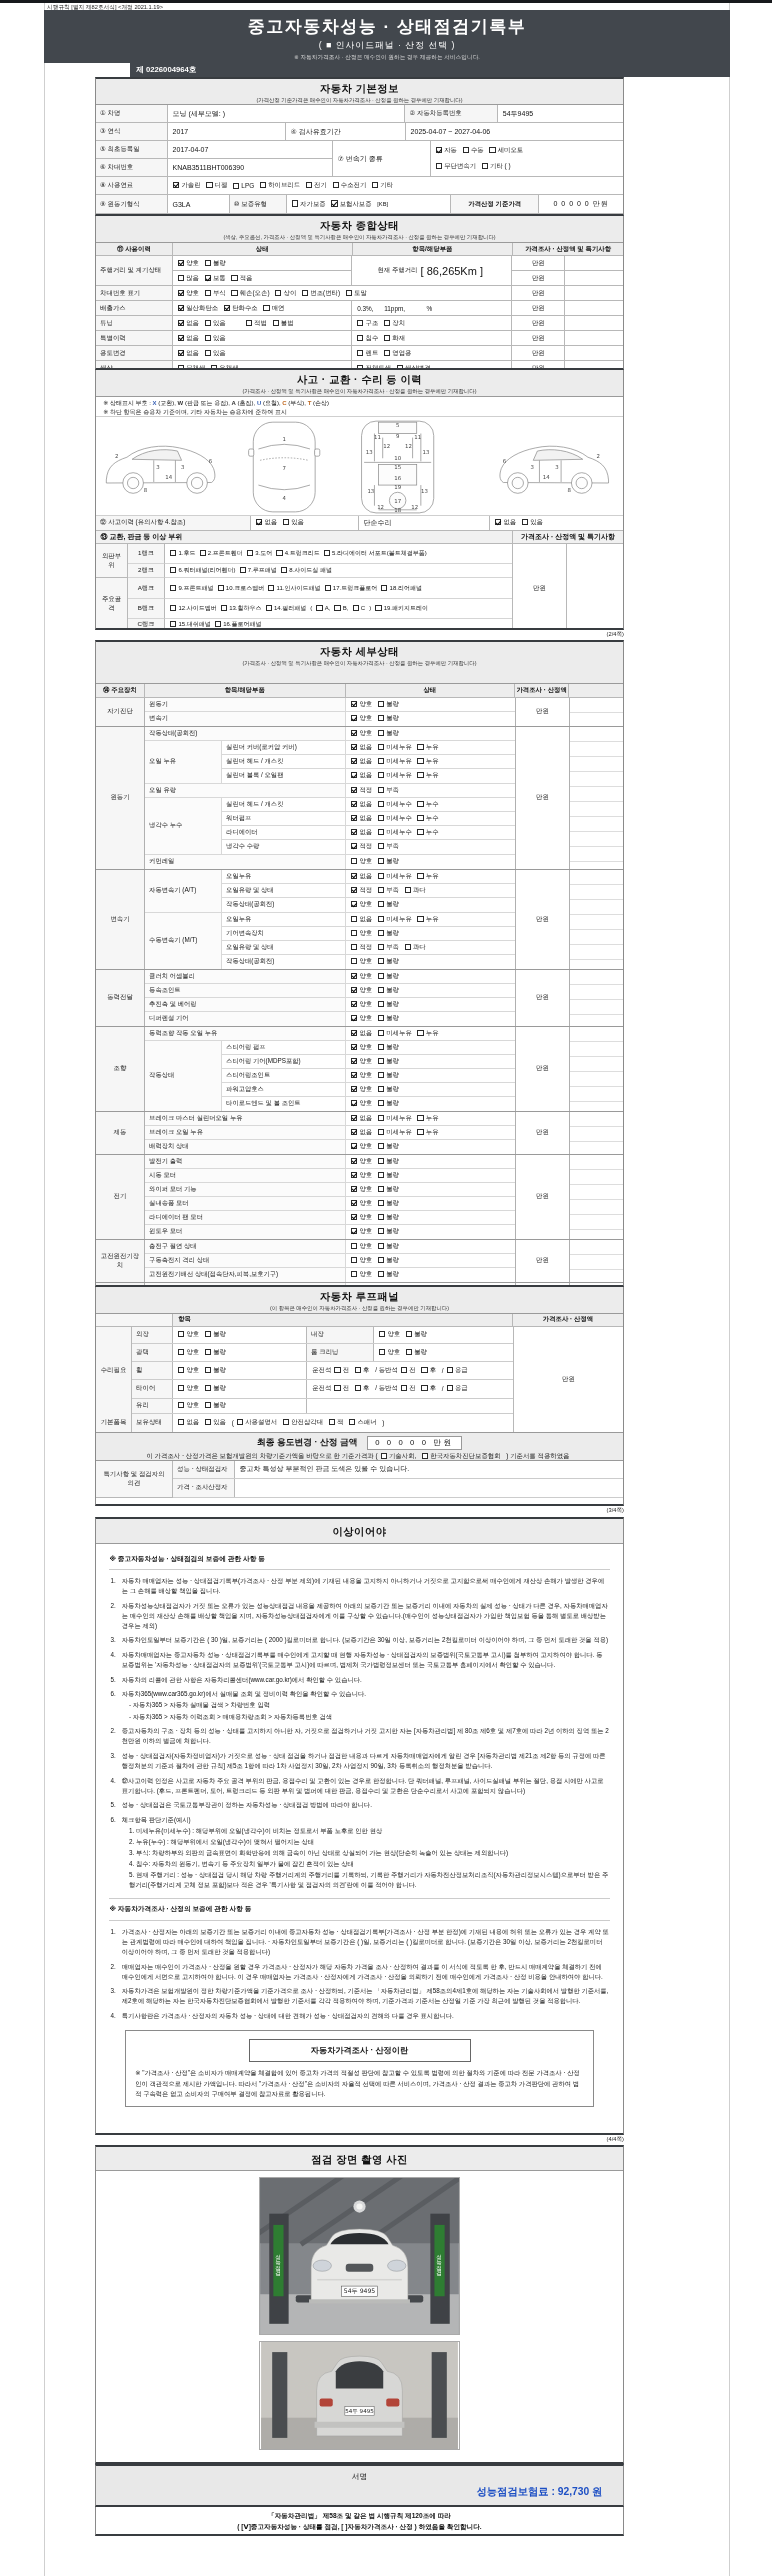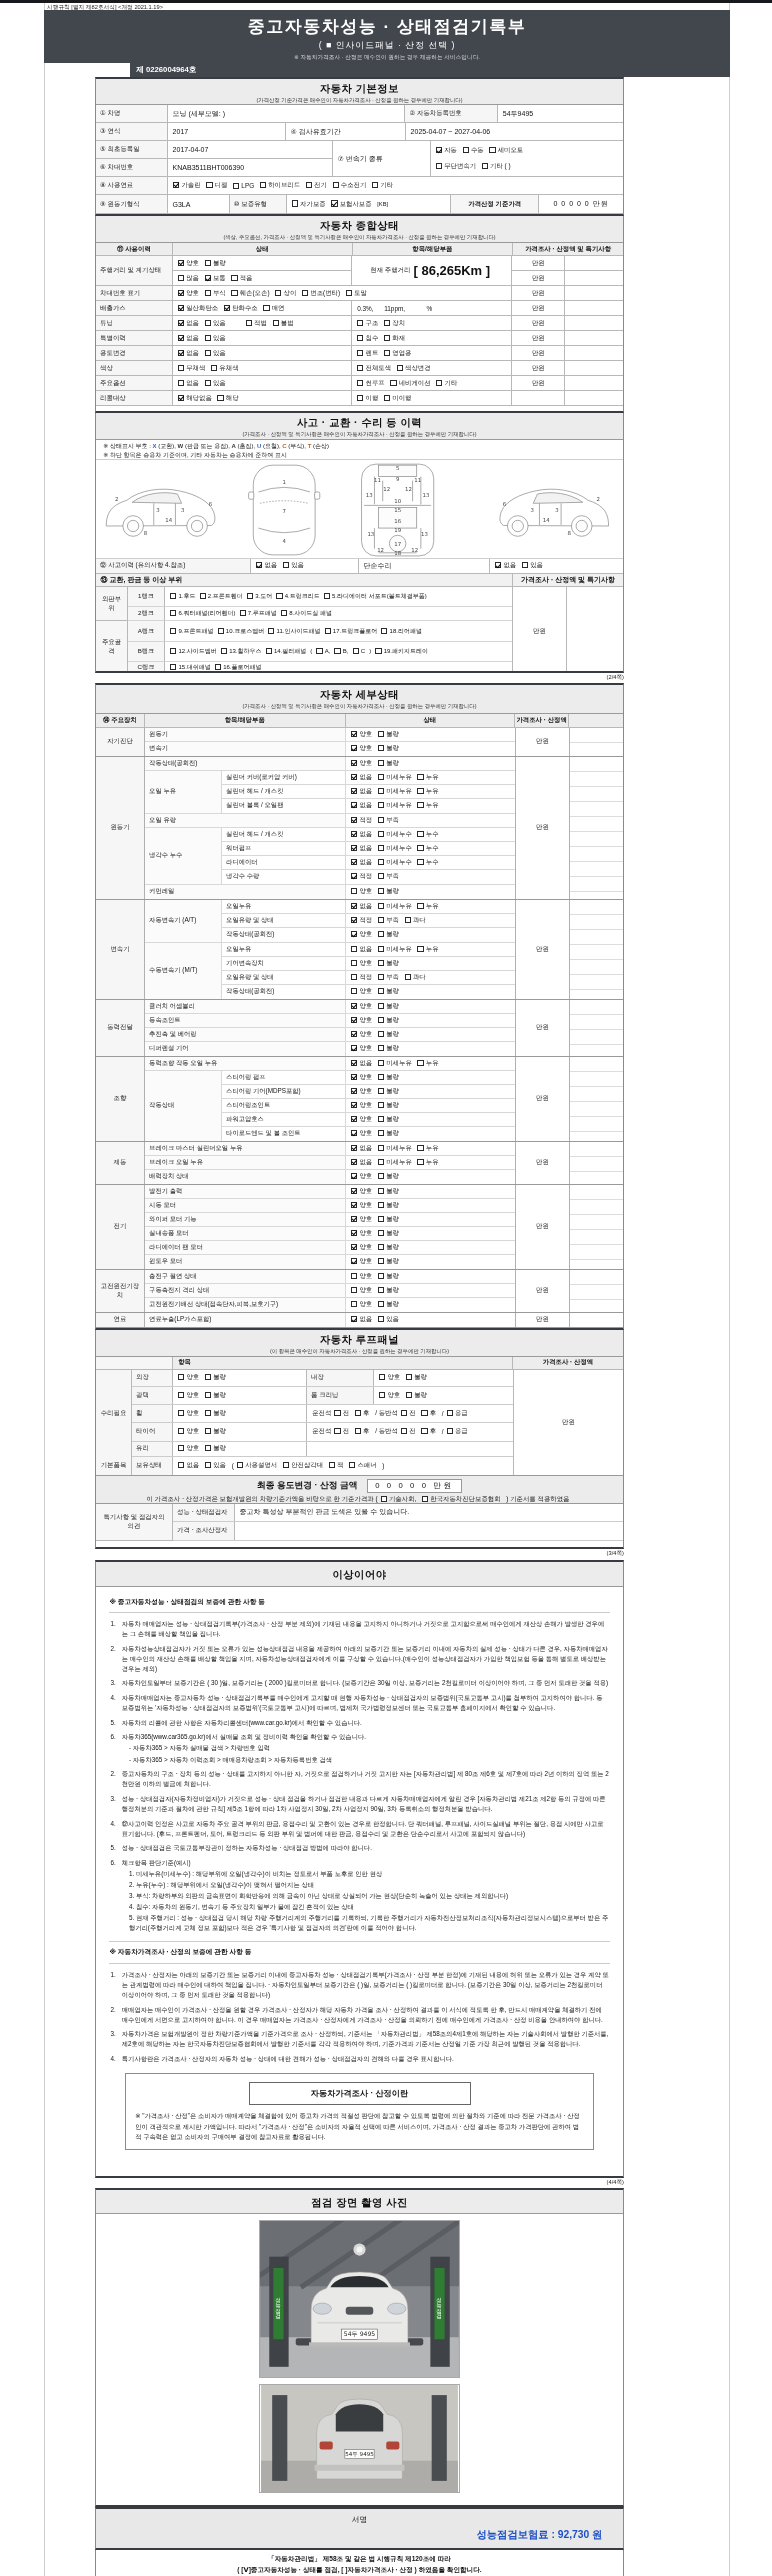--- a/index.html
+++ b/index.html
@@ -164,21 +164,21 @@
       <div class="cell optline" style="width:165px;padding:0 5.2px" id="warranty">
           <span class="opt"><span class="cb"></span><span class="ol">자가보증</span></span>
           <span class="opt"><span class="cb ck"></span><span class="ol">보험사보증</span></span>
           <span class="tok" style="font-size: 5.7px;">[KB]</span>
         </div>
       <div class="cell lab" style="width:88px;font-weight:bold;justify-content:center">가격산정 기준가격</div>
       <div class="cell val" style="width:84px;border-right:none;justify-content:center;letter-spacing:1px">0 0 0 0 0 만원</div>
     </div>
   </div>
 
-  <div class="card" style="height:197px;border-top-width:0">
+  <div class="card" style="height:154px;border-top-width:0">
     <div class="tband" style="height:27px">
       <h2>자동차 종합상태</h2>
       <div class="sub">(색상, 주요옵션, 가격조사 · 산정액 및 특기사항은 매수인이 자동차가격조사 · 산정을 원하는 경우에만 기재합니다)</div>
     </div>
     <div class="row" style="height:13.4px">
       <div class="cell hdr o-lab">⑪ 사용이력</div>
       <div class="cell hdr" style="width:180px">상태</div>
       <div class="cell hdr" style="width:161px">항목/해당부품</div>
       <div class="cell hdr" style="width:110px;border-right:none">가격조사 · 산정액 및 특기사항</div>
     </div>
@@ -189,21 +189,21 @@
             <div class="cell optline" style="height: 15px; padding: 0px 5.2px;">
               <span class="opt"><span class="cb ck"></span><span class="ol">양호</span></span>
               <span class="opt"><span class="cb"></span><span class="ol">불량</span></span>
             </div>
             <div class="cell optline" style="height: 15px; padding: 0px 5.2px; border-bottom: none;">
               <span class="opt"><span class="cb"></span><span class="ol">많음</span></span>
               <span class="opt"><span class="cb ck"></span><span class="ol">보통</span></span>
               <span class="opt"><span class="cb"></span><span class="ol">적음</span></span>
             </div>
           </div>
-          <div class="cell o-item" style="height: 30px;"><span class="tok">현재 주행거리</span><span class="tok" style="font-weight: bold; font-size: 13px;"> [ 86,265Km ]</span></div>
+          <div class="cell o-item" style="height: 30px;"><span class="tok">현재 주행거리</span><span class="tok" style="font-weight: normal; font-size: 11px;"> [ 86,265Km ]</span></div>
           <div style="width: 53px;">
             <div class="cell pricecell" style="height: 15px;">만원</div>
             <div class="cell pricecell" style="height: 15px; border-bottom: none;">만원</div>
           </div>
           <div style="width: 58px;">
             <div class="cell" style="height: 15px; border-right: none;"></div>
             <div style="height: 15px;"></div>
           </div>
         </div>
         <div class="o-row" style="border-bottom: 0.5px solid rgb(184, 184, 184);">
@@ -463,21 +463,21 @@
             </div>
           </div>
         </div>
       <div class="pricecell" style="width:54px;border-left:0.5px solid #b8b8b8">만원</div>
       <div style="width:57px;border-left:0.5px solid #b8b8b8"></div>
     </div>
   </div>
   <div class="pagemark">(2/4쪽)</div>
 
   <div class="card" style="height:647px">
-    <div class="tband" style="height:29px">
+    <div class="tband" style="height:42px">
       <h2>자동차 세부상태</h2>
       <div class="sub">(가격조사 · 산정액 및 특기사항은 매수인이 자동차가격조사 · 산정을 원하는 경우에만 기재합니다)</div>
     </div>
     <div class="row" style="height:13.4px">
       <div class="cell hdr" style="width:49px">⑭ 주요장치</div>
       <div class="cell hdr" style="width:201px">항목/해당부품</div>
       <div class="cell hdr" style="width:170px">상태</div>
       <div class="cell hdr" style="width:54px">가격조사 · 산정액</div>
       <div class="cell hdr" style="width:54px;border-right:none"></div>
     </div>

